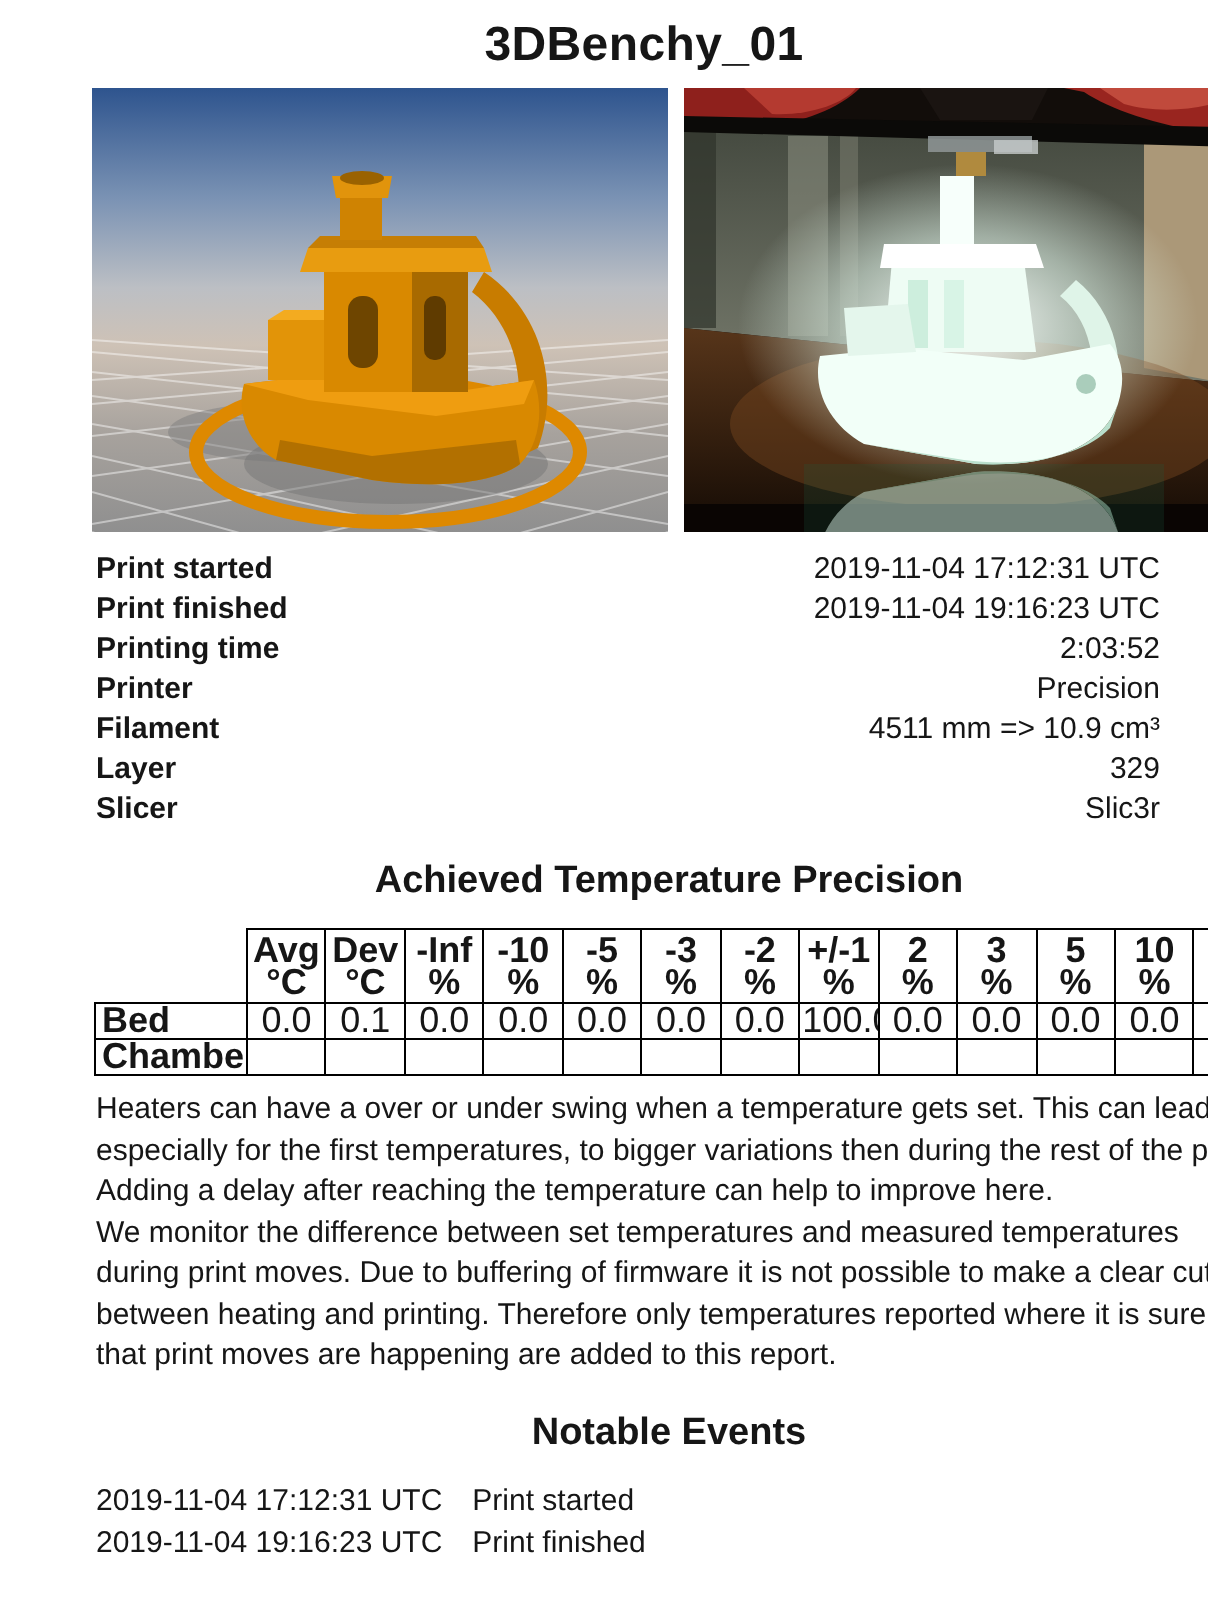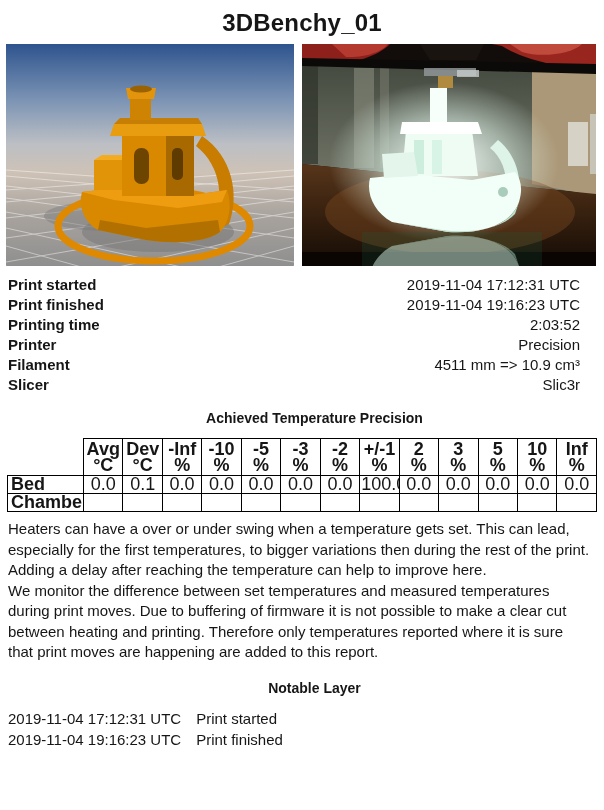--- a/index.html
+++ b/index.html
@@ -2,41 +2,41 @@
 <html><head>
 <meta charset="utf-8">
 <style>
   * { margin:0; padding:0; box-sizing:border-box; }
   html,body { background:#ffffff; }
   body {
     width:604px; height:810px; overflow:hidden;
     font-family:"Liberation Sans", sans-serif;
     color:#161616;
   }
-  .page { width:604px; height:622px; background:#fff; }
+  .page { width:604px; height:622px; background:#fff;padding-left:40px; }
 
   h1.title {
     text-align:center; font-size:24px; font-weight:bold;
     padding-top:9px; margin-bottom:7px; letter-spacing:0.2px;
   }
   .images-row {
     display:flex; gap:8px; padding:0 6px; height:222px;
   }
   .images-row svg { display:block; flex:0 0 auto; }
 
   .details { margin-top:9px; padding:0 24px 0 8px; }
   .detail-row {
     display:flex; justify-content:space-between;
     font-size:15px; line-height:20px;
   }
   .detail-label { font-weight:bold; }
   .detail-value { text-align:right; }
 
   h2.section-heading {
-    text-align:center; font-size:14px; font-weight:bold;margin-left:25px;
+    text-align:center; font-size:19px; font-weight:bold;margin-left:25px;
   }
   h2.temp-heading { margin-top:15px; }
 
   table.temp-table {
     border-collapse:collapse; table-layout:fixed;
     width:590px; margin:12px 0 0 7px;
     font-size:18px;
   }
   .temp-table th, .temp-table td {
     border:1px solid #000; text-align:center;
@@ -184,20 +184,24 @@
       </div>
       <div class="detail-row">
         <span class="detail-label">Printer</span>
         <span class="detail-value">Precision</span>
       </div>
       <div class="detail-row">
         <span class="detail-label">Filament</span>
         <span class="detail-value">4511 mm =&gt; 10.9 cm³</span>
       </div>
       <div class="detail-row">
+        <span class="detail-label">Layer</span>
+        <span class="detail-value">329</span>
+      </div>
+      <div class="detail-row">
         <span class="detail-label">Slicer</span>
         <span class="detail-value">Slic3r</span>
       </div>
     </div>
 
   <h2 class="section-heading temp-heading">Achieved Temperature Precision</h2>
 
   <table class="temp-table">
     <colgroup id="temp-cols">
         <col style="width:76px">
@@ -306,21 +310,21 @@
           <td></td>
         </tr>
       </tbody>
   </table>
 
   <div class="paragraphs" id="paragraphs">
       <div class="para">Heaters can have a over or under swing when a temperature gets set. This can lead, especially for the first temperatures, to bigger variations then during the rest of the print. Adding a delay after reaching the temperature can help to improve here.</div>
       <div class="para">We monitor the difference between set temperatures and measured temperatures during print moves. Due to buffering of firmware it is not possible to make a clear cut between heating and printing. Therefore only temperatures reported where it is sure that print moves are happening are added to this report.</div>
     </div>
 
-  <h2 class="section-heading events-heading">Notable Layer</h2>
+  <h2 class="section-heading events-heading">Notable Events</h2>
 
   <div class="events" id="events">
       <div class="event-row">
         <span class="event-time">2019-11-04 17:12:31 UTC</span>
         <span class="event-text">Print started</span>
       </div>
       <div class="event-row">
         <span class="event-time">2019-11-04 19:16:23 UTC</span>
         <span class="event-text">Print finished</span>
       </div>

